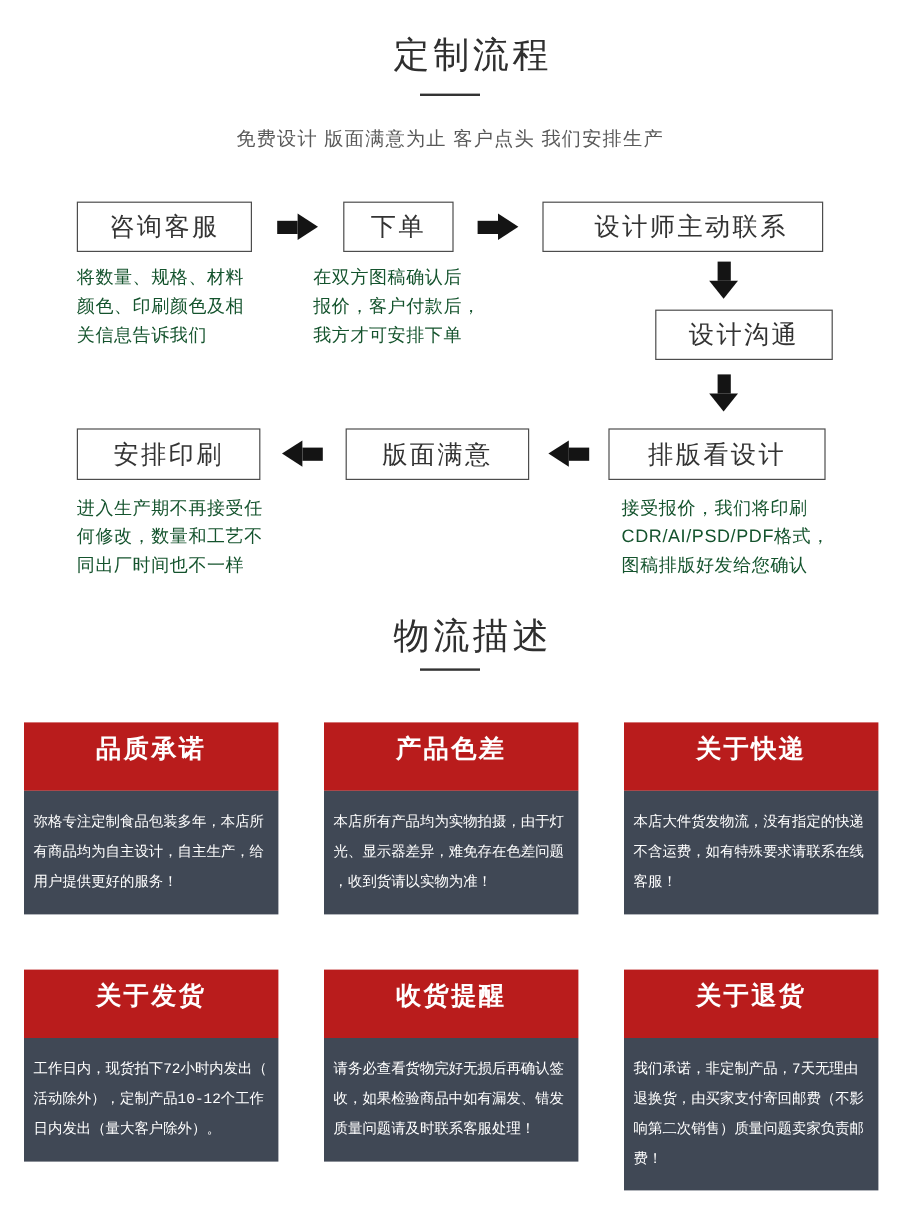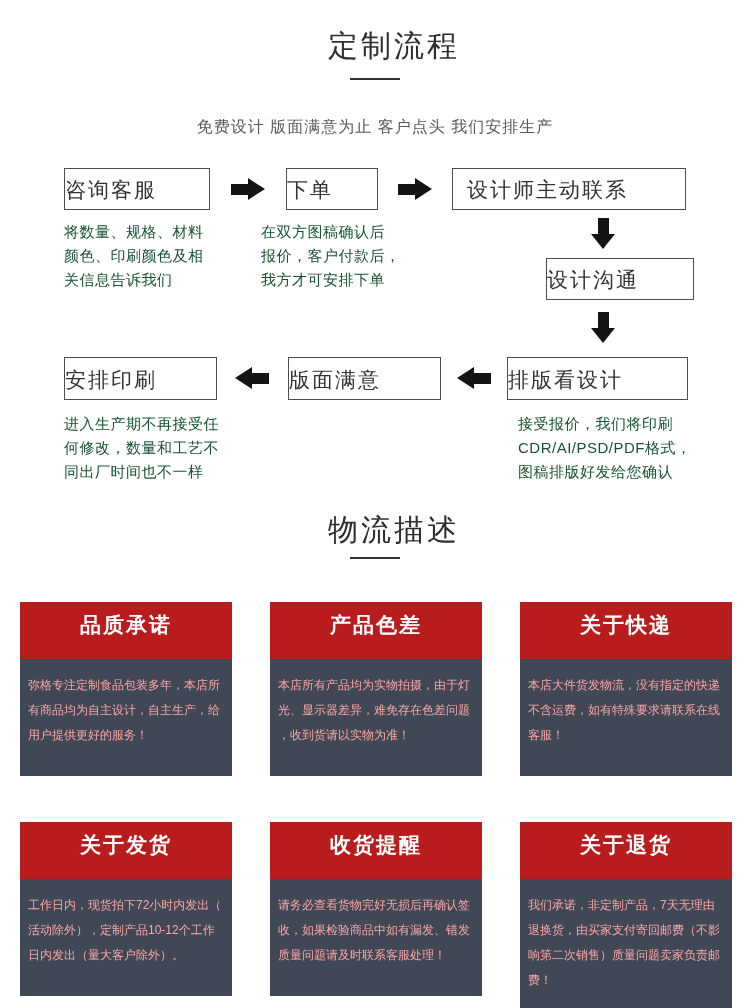--- a/index.html
+++ b/index.html
@@ -15,21 +15,21 @@
   }
   .sec-underline{
     position:absolute;left:350px;width:50px;height:2px;background:#333;
   }
   .sec-subtitle{
     position:absolute;left:0;width:750px;text-align:center;
     font-size:16px;color:#595959;letter-spacing:1px;
   }
   
   .flow-box{
-    position:absolute;height:42px;line-height:42px;
+    position:absolute;height:42px;line-height:42px;text-align:center;
     border:1px solid #4d4d4d;background:#fff;font-size:21px;
     letter-spacing:2px;color:#333;box-sizing:border-box;
   }
   .flow-desc{
     position:absolute;font-size:15px;line-height:24px;color:#14532d;
     white-space:pre-line;letter-spacing:0.5px;
   }
   .arrow-right,.arrow-left{position:absolute;display:flex;align-items:center;}
   .arrow-right .tail,.arrow-left .tail{width:17px;height:11px;background:#141414;}
   .arrow-right .head{
@@ -69,33 +69,33 @@
     position:absolute;left:20px;top:602px;width:712px;
     display:grid;grid-template-columns:repeat(3,1fr);
     column-gap:38px;row-gap:46px;
   }
   .card{display:flex;flex-direction:column;}
   .card-header{
     height:57px;line-height:46px;text-align:center;background:#b91c1c;
     color:#fff;font-size:21px;font-weight:bold;letter-spacing:2px;
   }
   .card-body{
-    background:#404855;color:#fca5a5;font-size:12px;line-height:25px;
-    padding:14px 8px 27px 8px;min-height:76px;
-    word-break:break-all;line-break:anywhere;letter-spacing:0;
+    background:#404855;color:#ffffff;font-size:12px;line-height:25px;
+    padding:14px 8px 13px 8px;min-height:76px;
+    word-break:break-all;line-break:anywhere;letter-spacing:0;font-family:Liberation Mono, monospace;
   }
 </style>
 </head>
 <body>
 
 <div class="page">
 
   <div class="sec-title" style="top:26px;">定制流程</div>
   <div class="sec-underline" style="top:78px;"></div>
-  <div class="sec-subtitle" style="top:106px;margin-top:11px;">免费设计 版面满意为止 客户点头 我们安排生产</div>
+  <div class="sec-subtitle" style="top:106px;">免费设计 版面满意为止 客户点头 我们安排生产</div>
 
   <div class="flow-box" id="fb1">咨询客服</div>
   <div class="arrow-right" id="ar1">
       <div class="tail"></div>
       <div class="head"></div>
     </div>
   <div class="flow-box" id="fb2">下单</div>
   <div class="arrow-right" id="ar2">
       <div class="tail"></div>
       <div class="head"></div>

